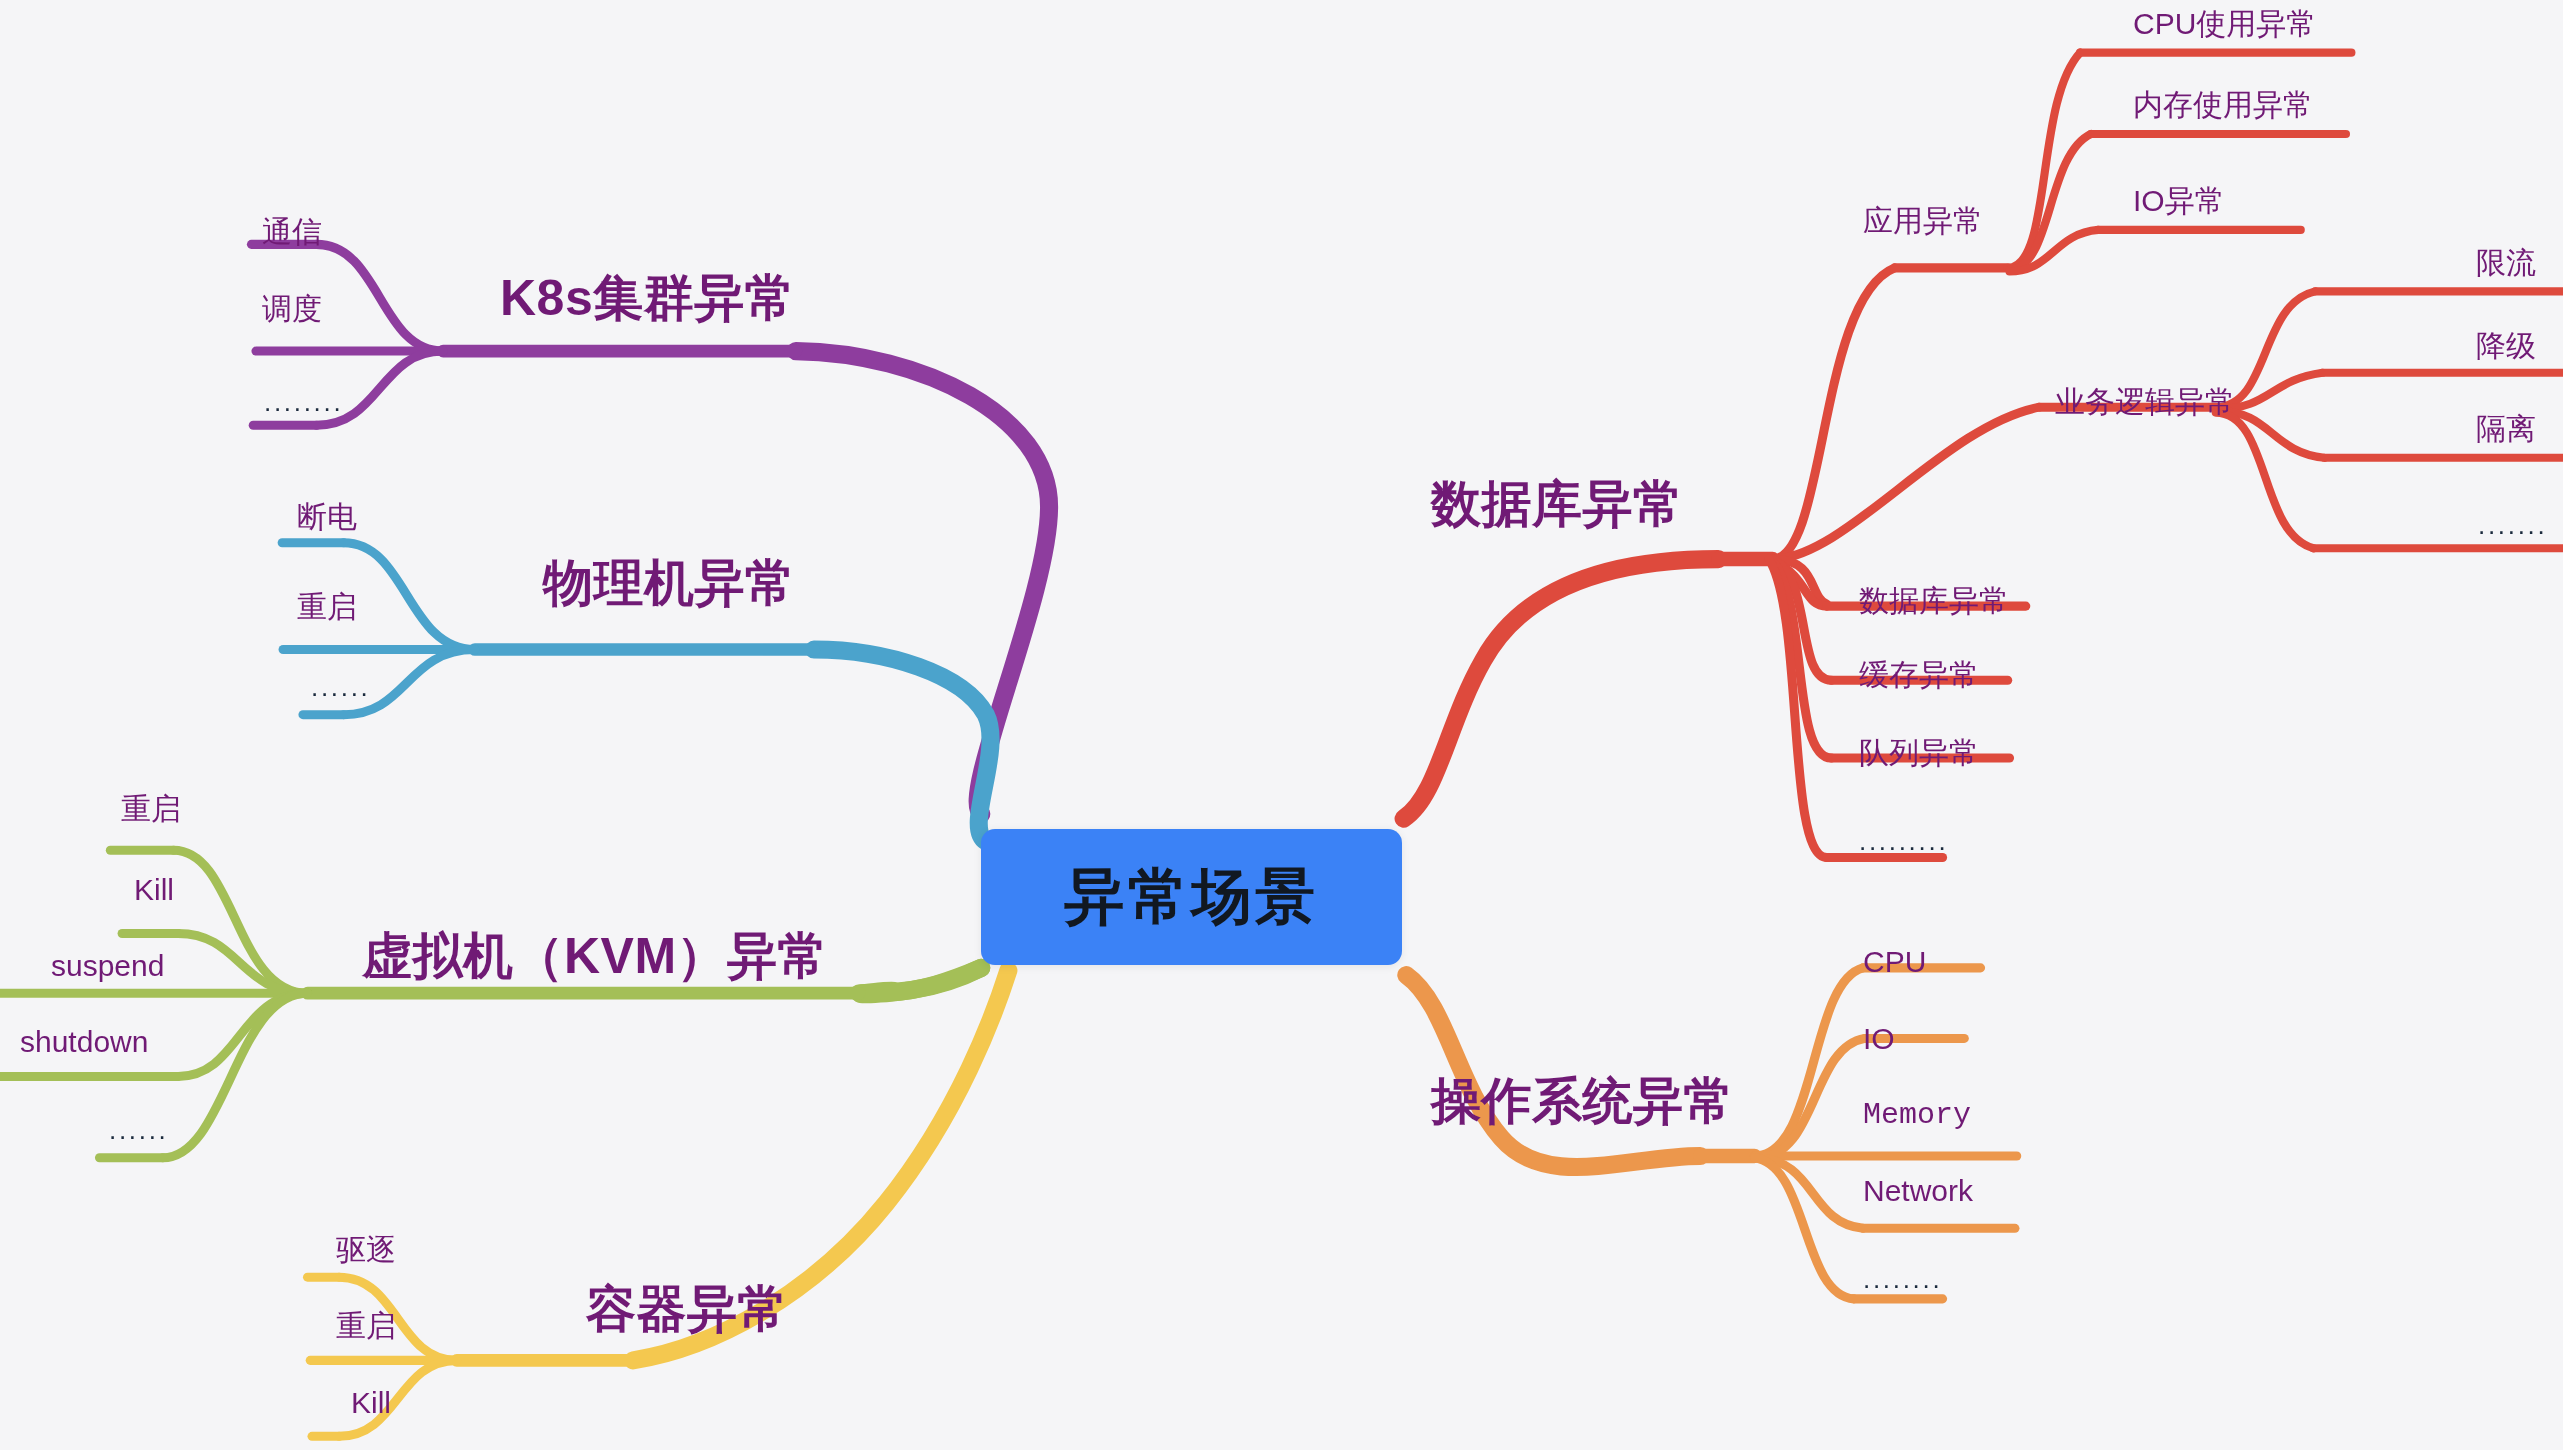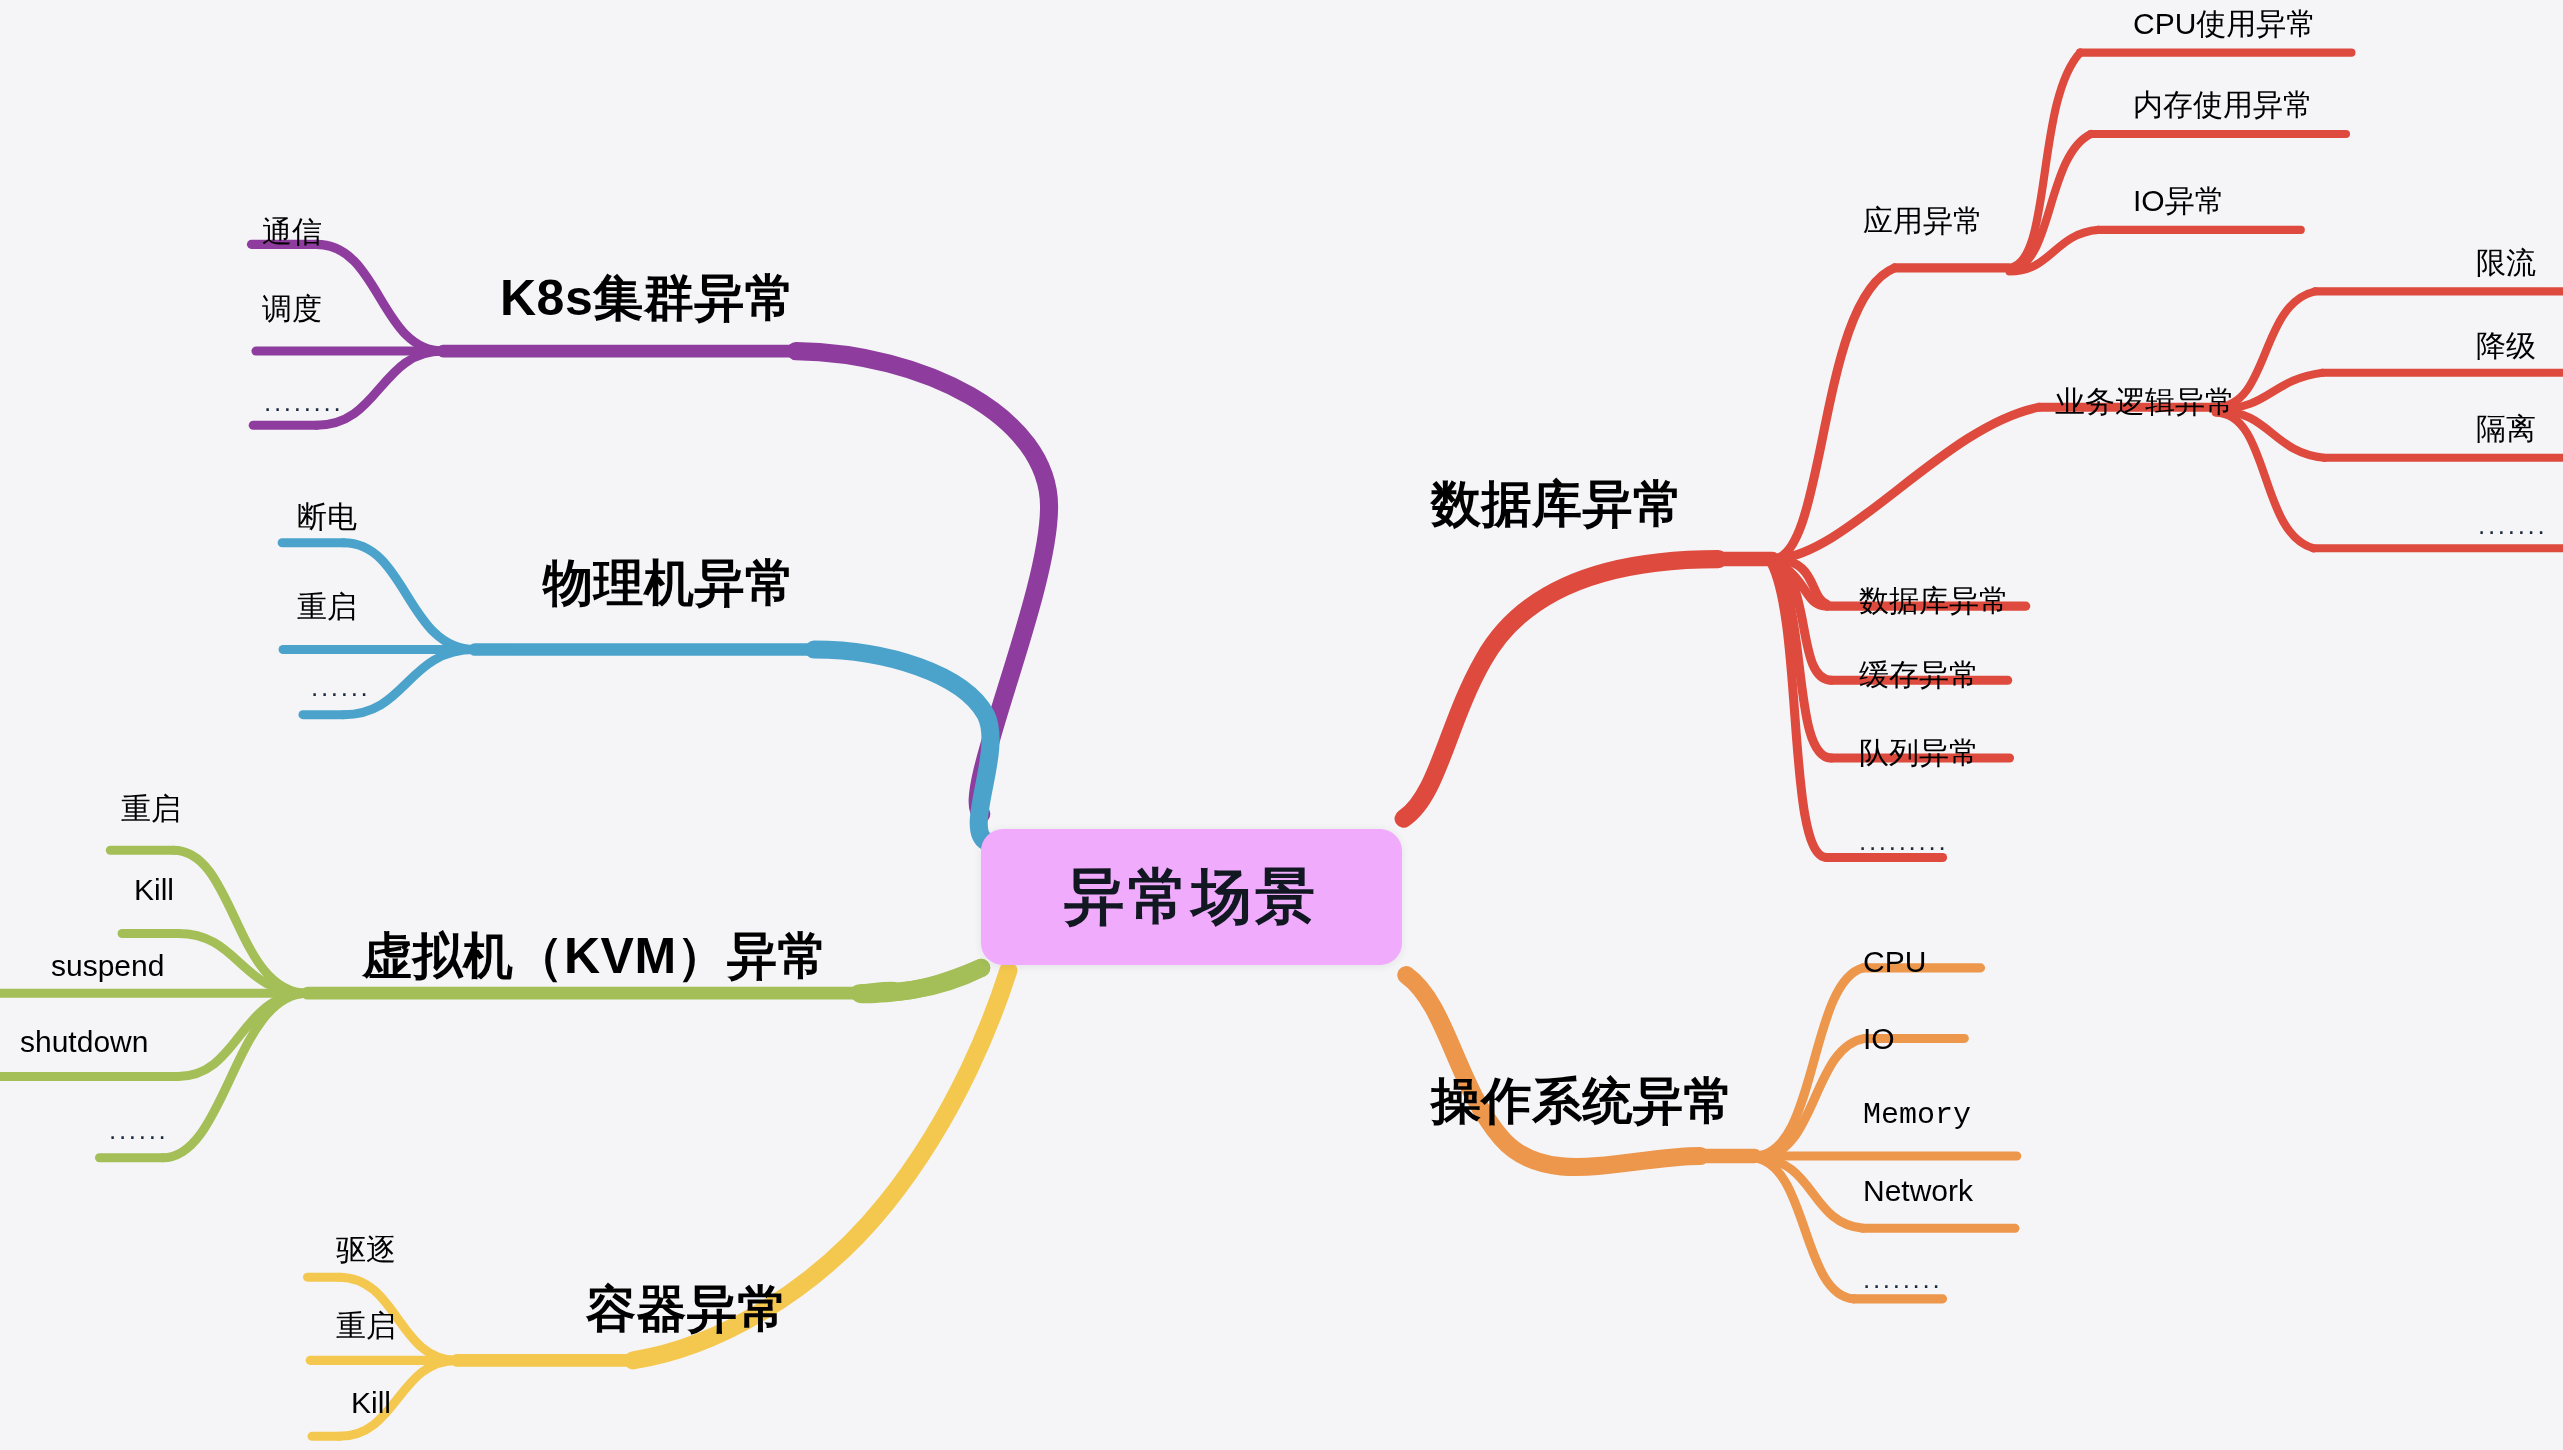--- a/index.html
+++ b/index.html
@@ -6,21 +6,21 @@
   body{
     width:2563px;height:1451px;
     background:#f5f5f7;
     font-family:"Liberation Sans","DejaVu Sans",sans-serif;
     overflow:hidden;
   }
   #stage{position:relative;width:2563px;height:1451px;}
   svg#wires{position:absolute;left:0;top:0;width:2563px;height:1451px;}
   .node-label{
     position:absolute;
-    color:#000000;
+    color:#701a75;
     white-space:nowrap;
     line-height:1;
   }
   .lvl1{
     font-size:50px;
     font-weight:bold;
     letter-spacing:0.5px;
   }
   .lvl2{
     font-size:30px;
@@ -32,22 +32,22 @@
   }
   .dots{
     font-size:26px;
     letter-spacing:2.7px;
     color:#1b2a3d;
   }
   #root-node{
     position:absolute;
     left:981px;top:829px;
     width:421px;height:136px;
-    background:#f0abfc;
-    border-radius:22px;
+    background:#3b82f6;
+    border-radius:14px;
     box-shadow:0 1.8px 9px rgba(0,0,0,0.07);
     display:flex;align-items:center;justify-content:center;
   }
   #root-text{
     font-size:60px;
     font-weight:bold;
     color:#111821;
     letter-spacing:3.6px;
   }
 </style>

